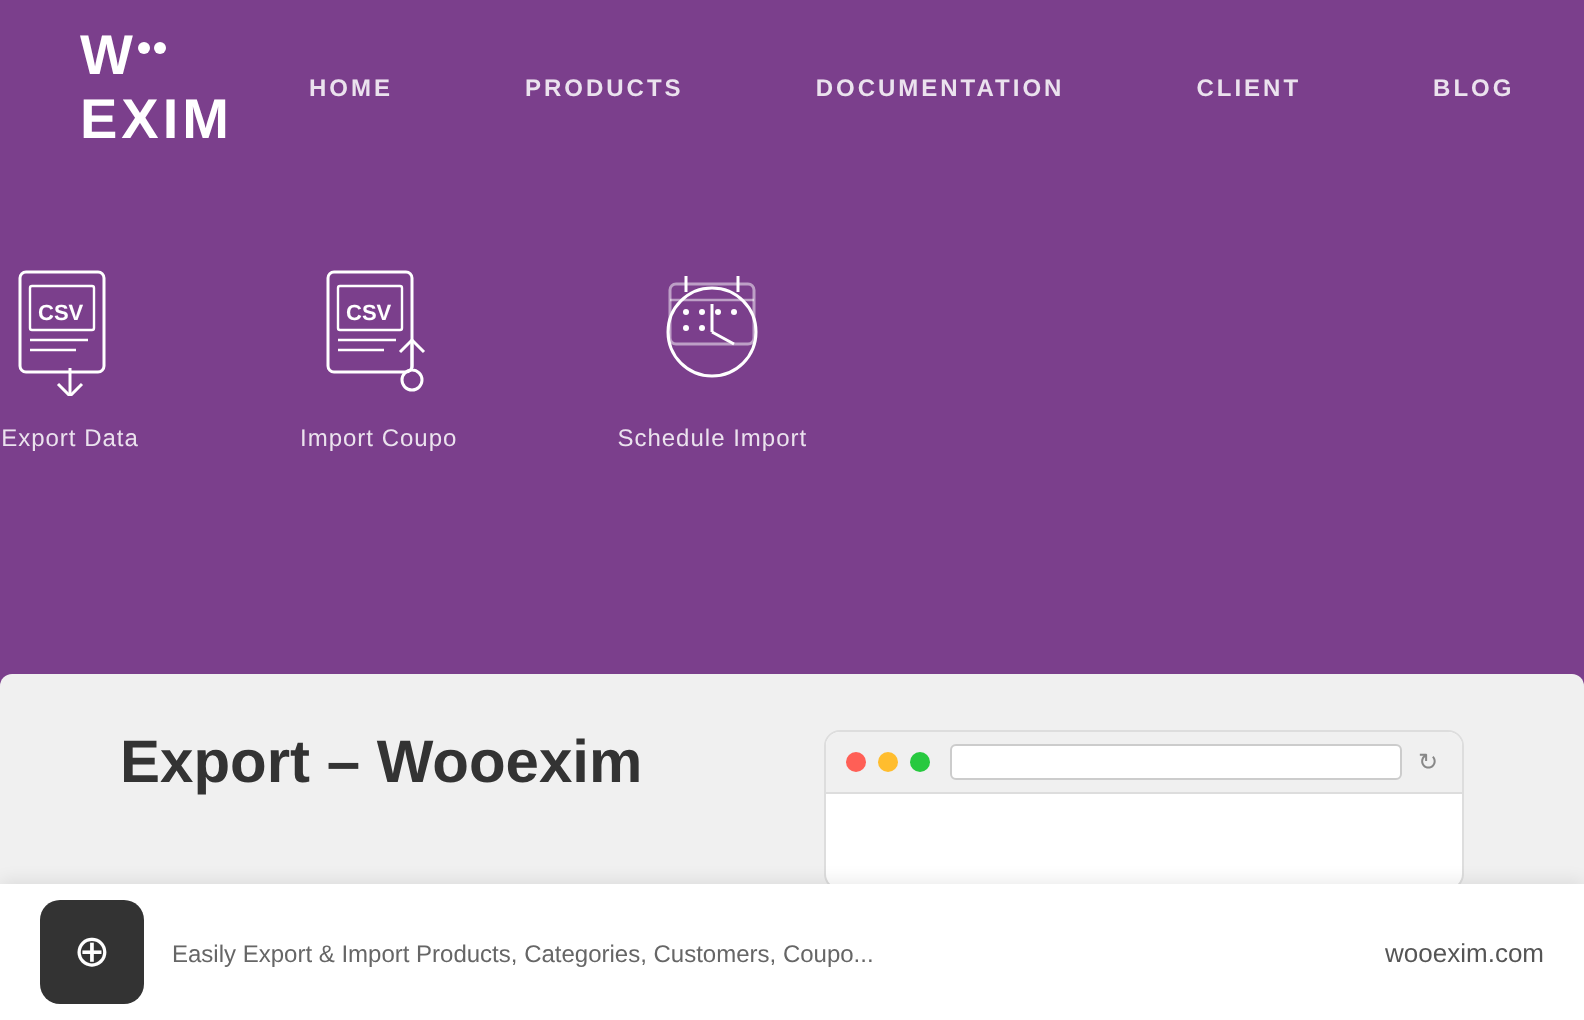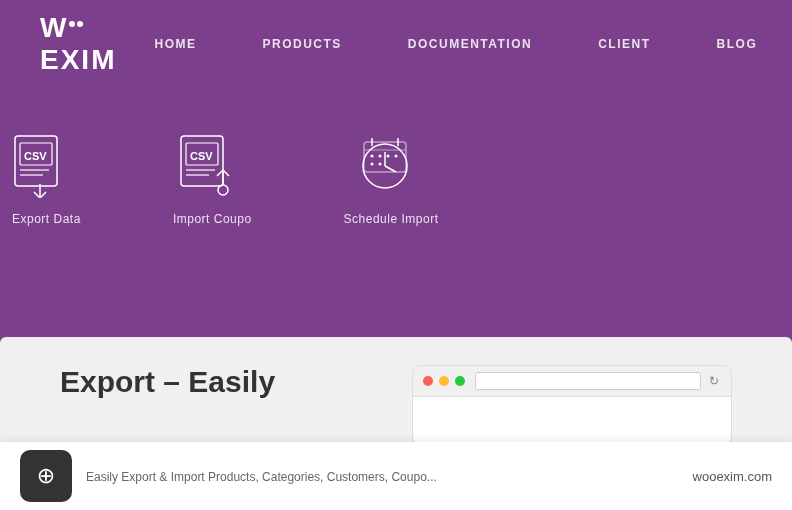--- a/index.html
+++ b/index.html
@@ -76,21 +76,20 @@
     }
     .feature-icon {
       width: 70px;
       height: 70px;
     }
     .feature-label {
       color: rgba(255,255,255,0.85);
       font-size: 12px;
       letter-spacing: 0.5px;
       text-align: center;
-      padding-left: 12px;
     }
     .export-title {
       font-size: 30px;
       font-weight: 700;
       color: #333;
       white-space: nowrap;
     }
     .browser-mock {
       width: 320px;
       height: 80px;
@@ -262,21 +261,21 @@
         <circle cx="22" cy="36" r="1.5" fill="white" stroke="none"></circle>
         <circle cx="30" cy="36" r="1.5" fill="white" stroke="none"></circle>
       </svg>
       <span class="feature-label">Schedule Import</span>
     </div>
 
   </div>
 </section>
 
 <div style="position:absolute; bottom:68px; left:0; right:0; height:105px; background:#f0f0f0; border-radius:6px 6px 0 0; padding: 28px 60px 0; display:flex; align-items:flex-start; justify-content:space-between;">
-  <h2 class="export-title">Export – Easily</h2>
+  <h2 class="export-title">Export – Wooexim</h2>
   <div class="browser-mock">
     <div class="browser-bar">
       <div class="browser-dot red"></div>
       <div class="browser-dot yellow"></div>
       <div class="browser-dot green"></div>
       <div class="browser-address"></div>
       <div class="browser-refresh">↻</div>
     </div>
   </div>
 </div>

